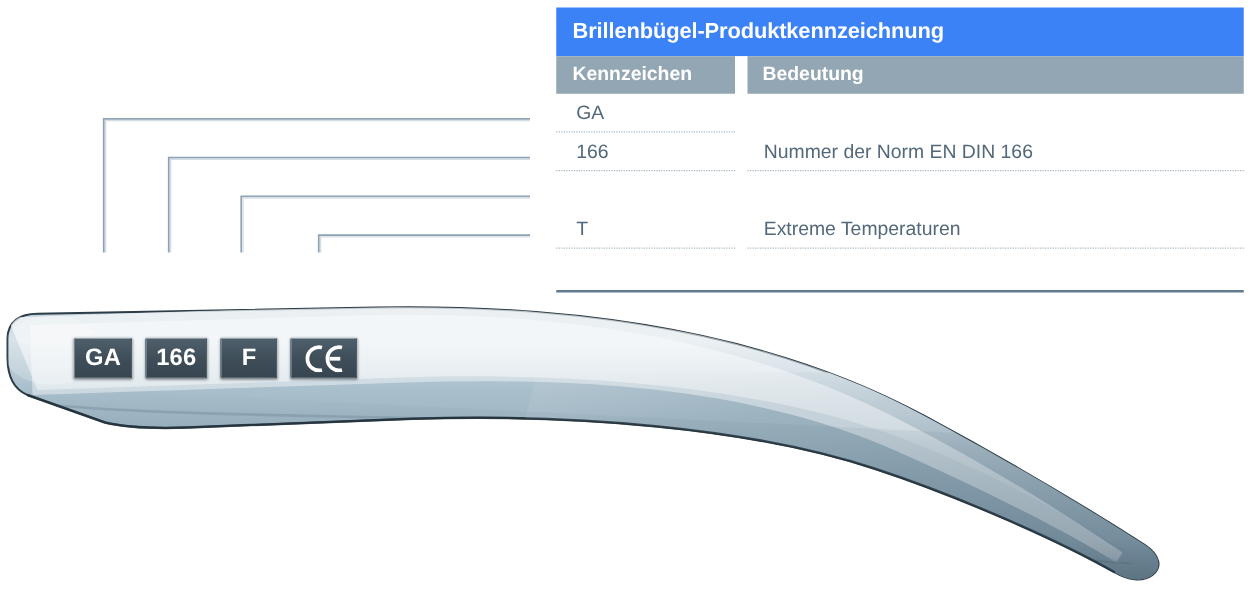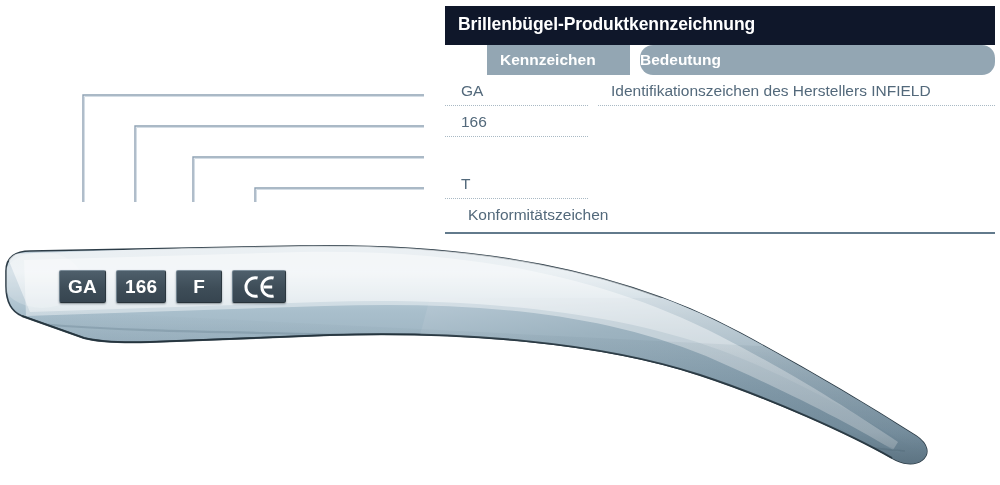--- a/index.html
+++ b/index.html
@@ -32,21 +32,21 @@
   }
 
   
   .info-table {
     position: absolute;
     left: 445px;
     top: 6px;
     width: 550px;
   }
   .table-title {
-    background: #0f172a;
+    background: #3b82f6;
     color: #ffffff;
     font-size: 17.5px;
     font-weight: bold;
     letter-spacing: -0.1px;
     padding: 8px 0 9px 13px;
     line-height: 20px;
     box-sizing: border-box;
     height: 39px;
   }
   .table-subheader {
@@ -59,30 +59,28 @@
     color: #ffffff;
     font-size: 15.5px;
     font-weight: bold;
     display: flex;
     align-items: center;
     box-sizing: border-box;
   }
   .sub-cell.col-key {
     width: 143px;
     padding-left: 13px;
-    margin-left: 42px;
   }
   .sub-cell.col-gap {
     width: 10px;
     background: #ffffff;
   }
   .sub-cell.col-val {
     flex: 1;
-    padding-left: 0;
-    border-radius: 13px;
+    padding-left: 12px;
   }
 
   .table-body { }
   .trow {
     display: flex;
     height: 31px;
     align-items: stretch;
     position: relative;
   }
   .tcell {
@@ -193,40 +191,40 @@
       <div class="sub-cell col-key">Kennzeichen</div>
       <div class="sub-cell col-gap"></div>
       <div class="sub-cell col-val">Bedeutung</div>
     </div>
 
     <div class="table-body">
 
       <div class="trow">
         <div class="tcell col-key">GA</div>
         <div class="tcell col-gap"></div>
-        <div class="tcell col-val">Identifikationszeichen des Herstellers INFIELD</div>
       </div>
 
       <div class="trow">
         <div class="tcell col-key">166</div>
         <div class="tcell col-gap"></div>
+        <div class="tcell col-val">Nummer der Norm EN DIN 166</div>
       </div>
 
       <div class="trow">
         <div class="tcell col-gap"></div>
       </div>
 
       <div class="trow">
         <div class="tcell col-key">T</div>
         <div class="tcell col-gap"></div>
+        <div class="tcell col-val">Extreme Temperaturen</div>
       </div>
 
       <div class="trow last">
         <div class="tcell col-gap"></div>
-        <div class="tcell col-val">Konformitätszeichen</div>
       </div>
 
     </div>
 
     <div class="table-bottom-rule"></div>
   </div>
 
   <div class="temple-wrap">
     <svg viewBox="0 0 1000 247" width="1000" height="247" aria-hidden="true">
       <defs>

